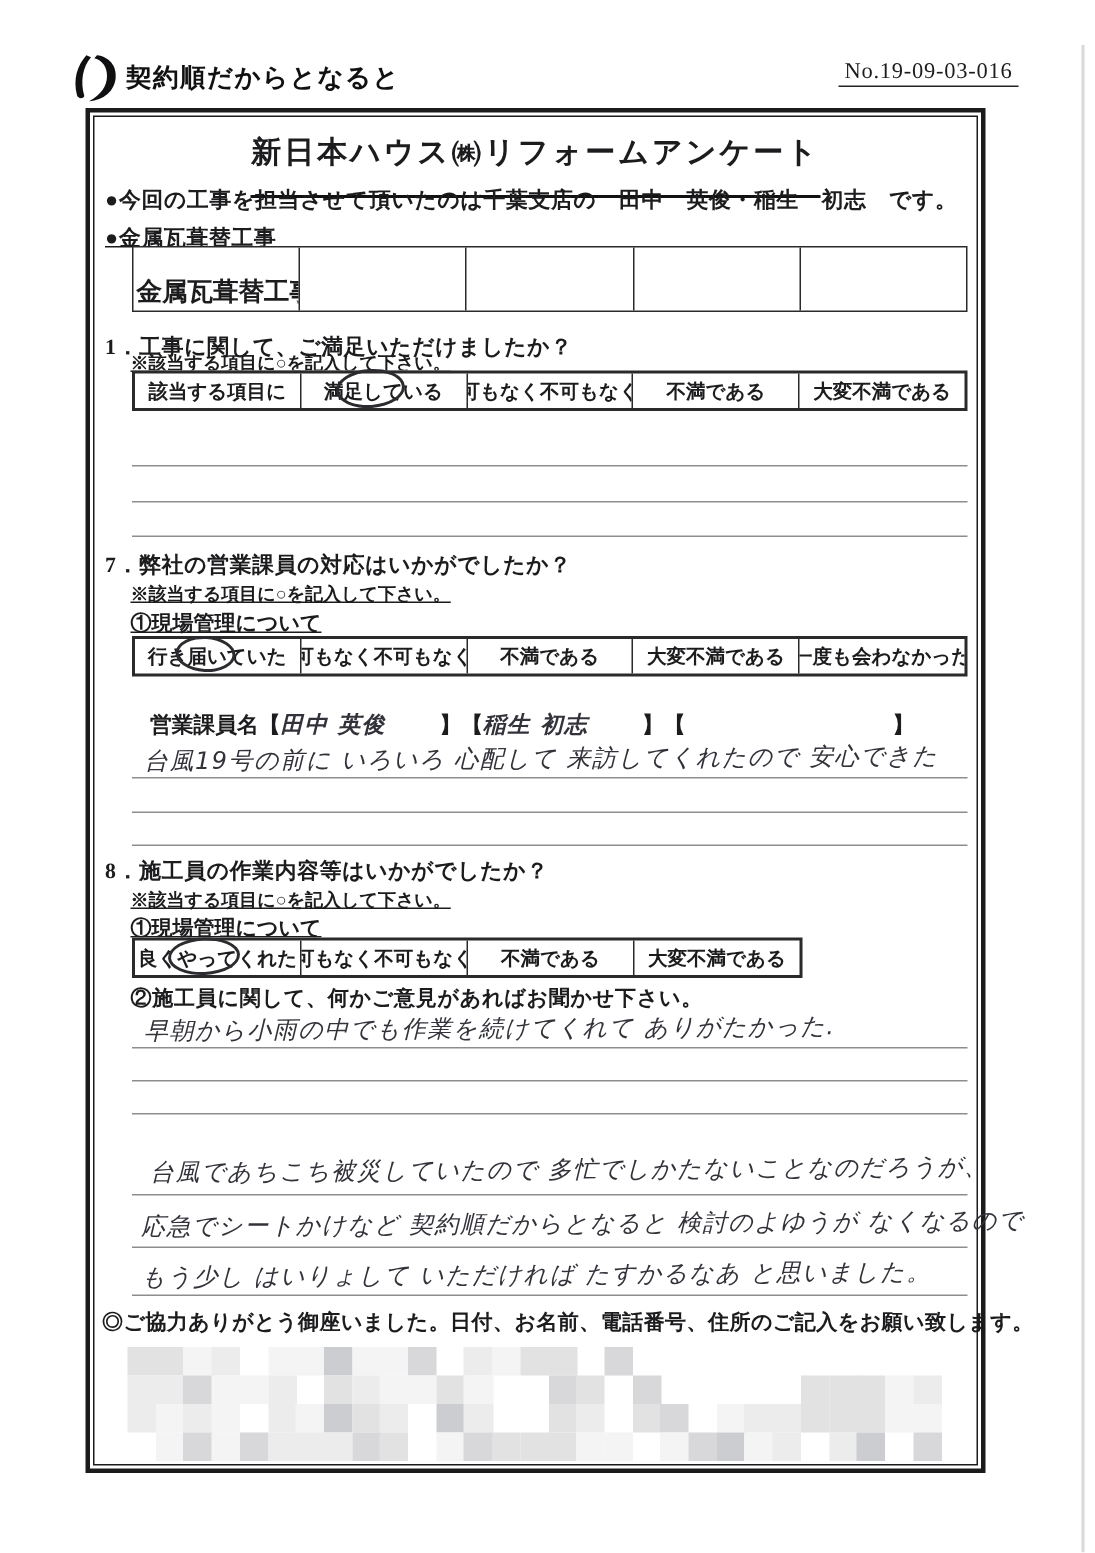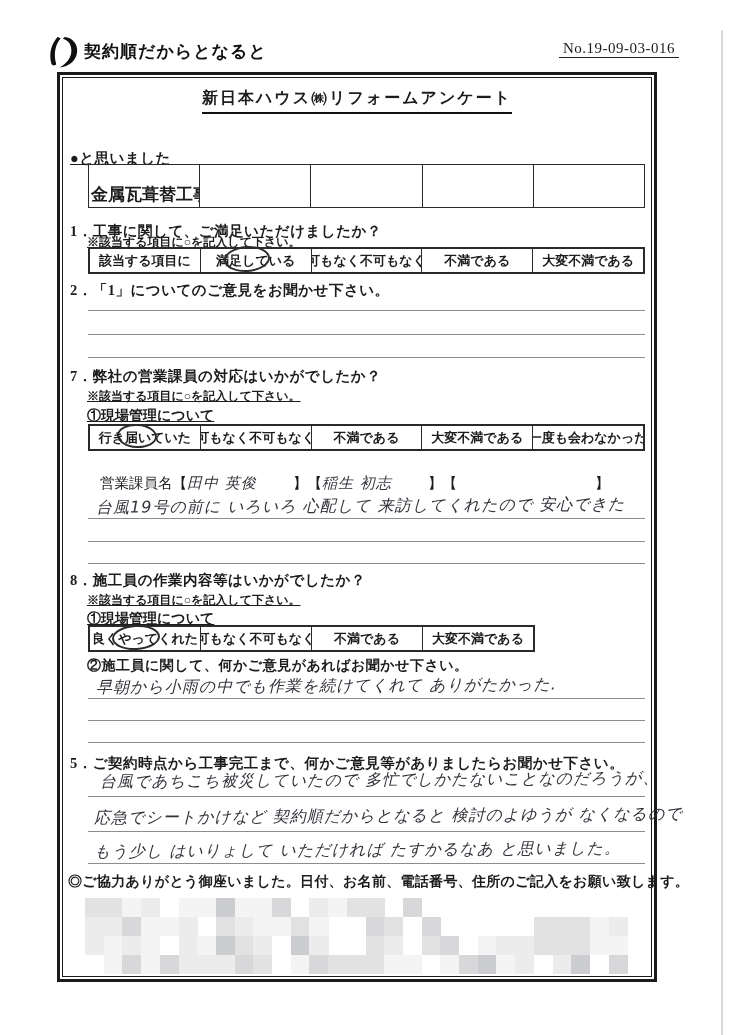--- a/index.html
+++ b/index.html
@@ -25,22 +25,22 @@
   .docnum { left:520px; top:40px; width:198px; text-align:center; font-size:15px;
             letter-spacing:.5px; }
   .docnum span { border-bottom:1.5px solid #222; padding:0 4px 1px; }
 
   
   .form-box { left:57px; top:72px; width:600px; height:910px;
               border:3px solid #1b1b1b; padding:2px; pointer-events:none; }
   .form-box-inner { width:100%; height:100%; border:1px solid #1b1b1b; }
 
   .title-wrap { left:57px; top:88px; width:600px; text-align:center; }
-  .title { display:inline-block; font-size:16px; font-weight:bold; letter-spacing:2px;
-           border-bottom:2px solid #111; padding-bottom:3px; }
+  .title { display:inline-block; font-size:20px; font-weight:bold; letter-spacing:2px;
+           border-bottom:2px solid #111; padding-bottom:15px; }
 
   .lbl  { font-size:14.5px; font-weight:bold; letter-spacing:.5px; white-space:nowrap; }
   .note { font-size:12px; font-weight:bold; text-decoration:underline; white-space:nowrap; }
   .sub  { font-size:14px; font-weight:bold; text-decoration:underline; white-space:nowrap; }
 
   
   .otable { display:flex; border:2px solid #2a2a2a; background:#fff; }
   .otable .cell { flex:1; border-right:1px solid #2a2a2a; display:flex;
                   align-items:center; justify-content:center;
                   font-size:13px; font-weight:bold; white-space:nowrap; overflow:hidden; }
@@ -56,21 +56,21 @@
 
   
   .rule { height:1px; background:#8d8d8d; }
 
   
   .hw { font-family:"DejaVu Sans", cursive; font-style:italic; color:#32323a;
         font-size:16px; letter-spacing:1px; white-space:nowrap; transform:rotate(-.4deg); }
   .hw-name { display:inline-block; min-width:106px; font-family:"DejaVu Sans", cursive;
              font-style:italic; color:#32323a; font-size:15px; letter-spacing:1px; }
   .hw-blank { display:inline-block; min-width:138px; }
-  .name-row { font-size:14.5px; font-weight:normal; white-space:nowrap; }
+  .name-row { font-size:14.5px; font-weight:bold; white-space:nowrap; }
 
   .closing { font-size:14px; font-weight:bold; white-space:nowrap; letter-spacing:.3px; }
 
   .mosaic { left:85px; top:898px; width:542px; height:76px; }
 </style>
 </head>
 <body>
 
 <div class="page">
 
@@ -88,42 +88,42 @@
   </div>
 
   <div class="abs form-box">
     <div class="form-box-inner"></div>
   </div>
 
   <div class="abs title-wrap">
     <span class="title">新日本ハウス㈱リフォームアンケート</span>
   </div>
 
-  <div class="abs lbl" style="left:70px; top:149px; text-decoration:underline;">●と思いました</div>
+  <div class="abs lbl" style="left:70px; top:124px;">●今回の工事を担当させて頂いたのは千葉支店の　田中　英俊・稲生　初志　です。</div>
+  <div class="abs lbl" style="left:70px; top:149px; text-decoration:underline;">●金属瓦葺替工事</div>
 
   <div class="abs wtable" style="left:88px; top:164px; width:557px; height:44px;">
     <div class="cell">金属瓦葺替工事</div>
     <div class="cell"></div>
     <div class="cell"></div>
     <div class="cell"></div>
     <div class="cell"></div>
   </div>
 
   <div class="abs lbl" style="left:70px; top:222px;">1．工事に関して、ご満足いただけましたか？</div>
   <div class="abs note" style="left:87px; top:234px;">※該当する項目に○を記入して下さい。</div>
   <div class="abs otable" style="left:88px; top:247px; width:557px; height:27px;">
     <div class="cell">該当する項目に</div>
     <div class="cell">満足している</div>
     <div class="cell">可もなく不可もなく</div>
     <div class="cell">不満である</div>
     <div class="cell">大変不満である</div>
   </div>
   <div class="abs circle" style="left:224px; top:246px; width:46px; height:26px; transform:rotate(-4deg);"></div>
 
-  <div class="abs lbl" style="left:70px; top:281px;">2．「1」についてのご意見をお聞かせ下さい。</div>
   <div class="abs rule" style="left:88px; top:310px; width:557px;"></div>
   <div class="abs rule" style="left:88px; top:334px; width:557px;"></div>
   <div class="abs rule" style="left:88px; top:357px; width:557px;"></div>
 
   <div class="abs lbl" style="left:70px; top:367px;">7．弊社の営業課員の対応はいかがでしたか？</div>
   <div class="abs note" style="left:87px; top:388px;">※該当する項目に○を記入して下さい。</div>
   <div class="abs sub" style="left:87px; top:407px;">①現場管理について</div>
   <div class="abs otable" style="left:88px; top:424px; width:557px; height:27px;">
     <div class="cell">行き届いていた</div>
     <div class="cell">可もなく不可もなく</div>
@@ -149,21 +149,20 @@
     <div class="cell">不満である</div>
     <div class="cell">大変不満である</div>
   </div>
   <div class="abs circle" style="left:112px; top:625px; width:48px; height:25px; transform:rotate(-3deg);"></div>
   <div class="abs lbl" style="left:87px; top:657px; font-size:14px;">②施工員に関して、何かご意見があればお聞かせ下さい。</div>
   <div class="abs hw" style="left:96px; top:676px;">早朝から小雨の中でも作業を続けてくれて ありがたかった.</div>
   <div class="abs rule" style="left:88px; top:698px; width:557px;"></div>
   <div class="abs rule" style="left:88px; top:720px; width:557px;"></div>
   <div class="abs rule" style="left:88px; top:742px; width:557px;"></div>
 
-  <div class="abs lbl" style="left:70px; top:754px;">5．ご契約時点から工事完工まで、何かご意見等がありましたらお聞かせ下さい。</div>
   <div class="abs hw" style="left:100px; top:770px;">台風であちこち被災していたので 多忙でしかたないことなのだろうが、</div>
   <div class="abs rule" style="left:88px; top:796px; width:557px;"></div>
   <div class="abs hw" style="left:94px; top:806px;">応急でシートかけなど 契約順だからとなると 検討のよゆうが なくなるので</div>
   <div class="abs rule" style="left:88px; top:831px; width:557px;"></div>
   <div class="abs hw" style="left:94px; top:840px;">もう少し はいりょして いただければ たすかるなあ と思いました。</div>
   <div class="abs rule" style="left:88px; top:863px; width:557px;"></div>
 
   <div class="abs closing" style="left:68px; top:873px;">◎ご協力ありがとう御座いました。日付、お名前、電話番号、住所のご記入をお願い致します。</div>
 
   <div class="abs mosaic">

